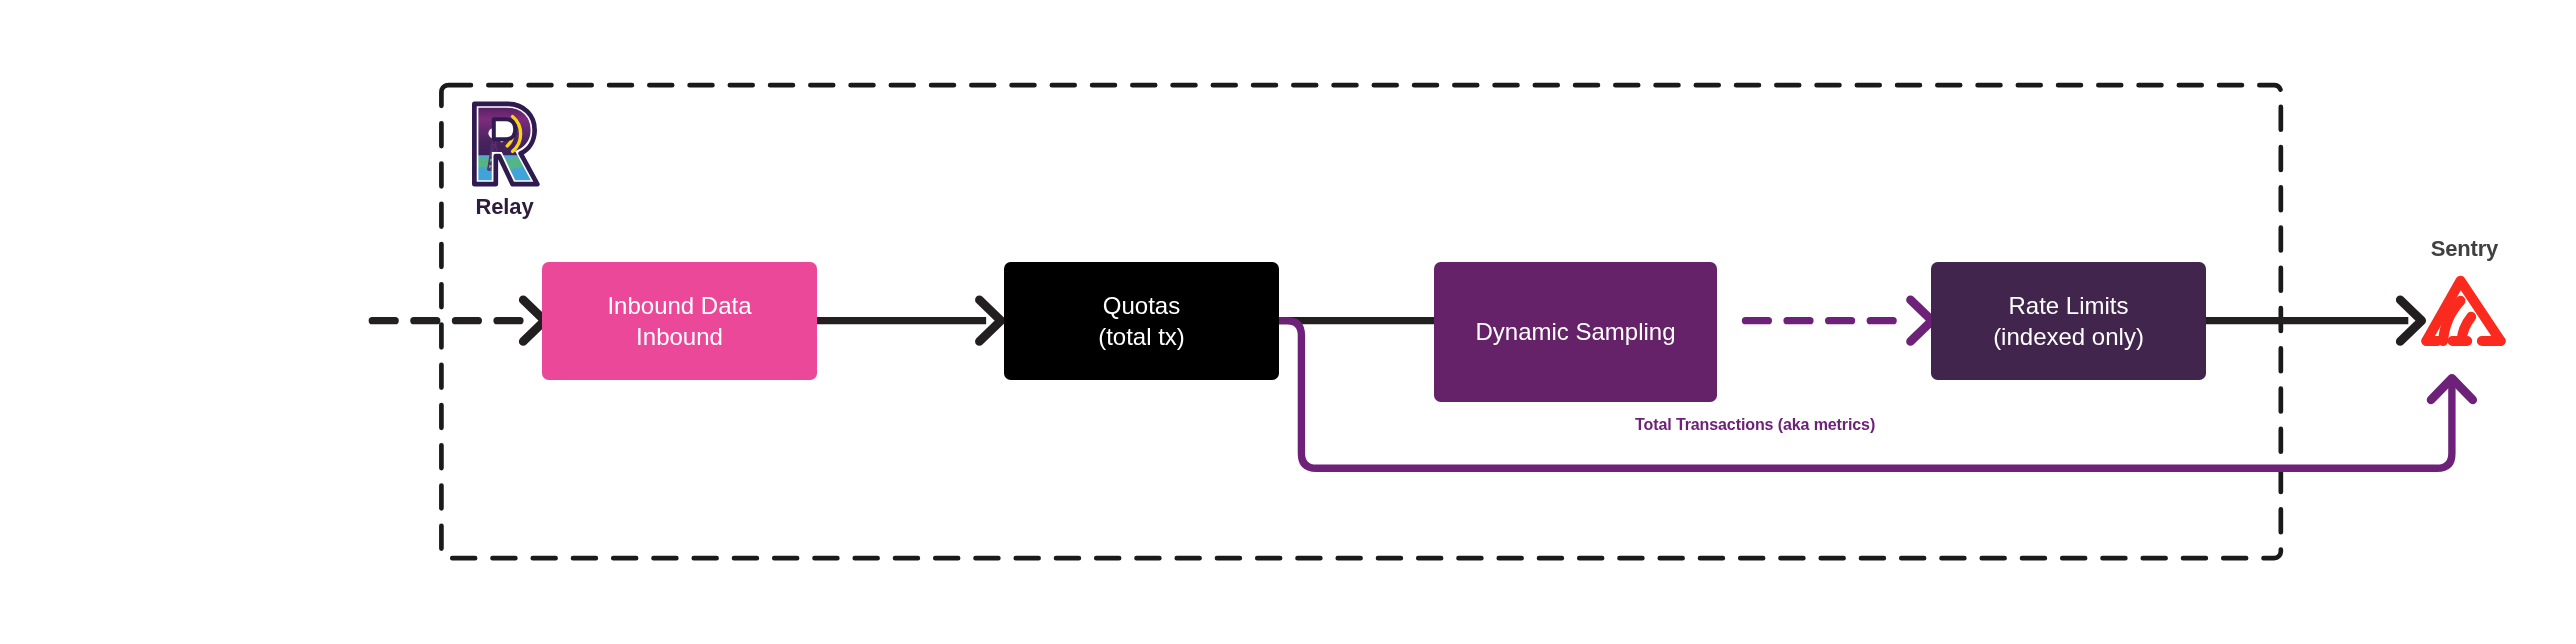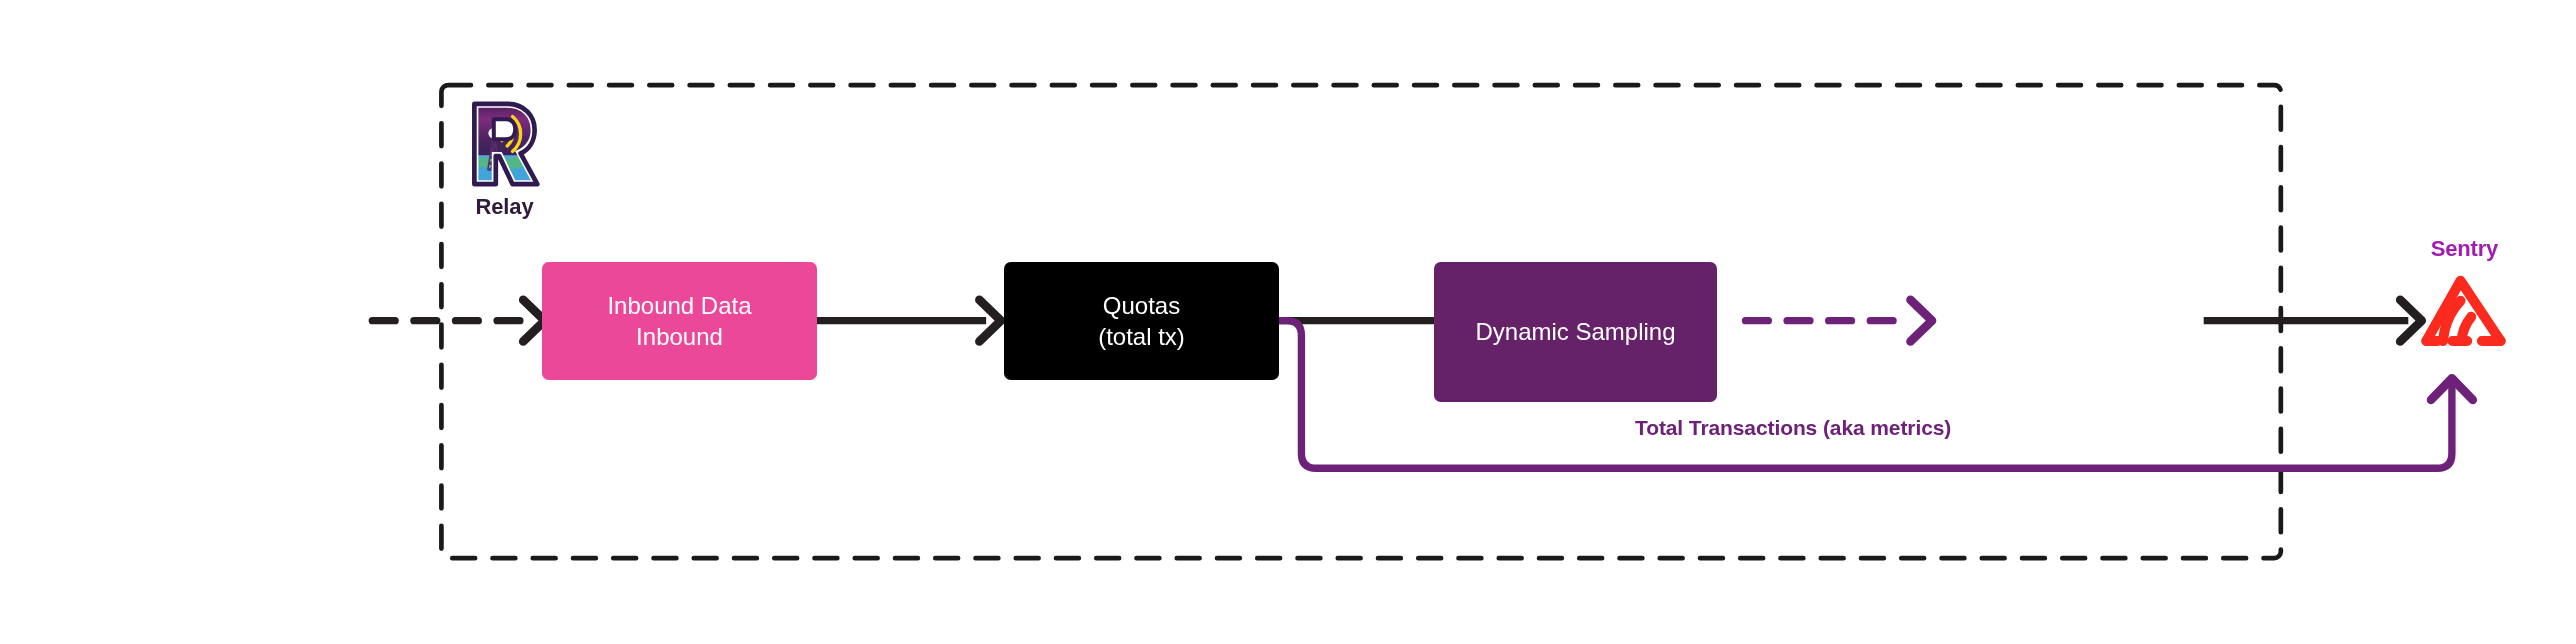--- a/index.html
+++ b/index.html
@@ -59,27 +59,27 @@
   .sentry-wrap {
     position: absolute;
     display: flex;
     flex-direction: column;
     align-items: center;
     z-index: 6;
   }
   .sentry-label {
     font-size: 22px;
     font-weight: bold;
-    color: #a21caf;
+    color: #404040;
     letter-spacing: -0.2px;
     margin-bottom: 4px;
   }
   .metrics-label {
     position: absolute;
-    font-size: 21px;
+    font-size: 16px;
     font-weight: bold;
     color: #6E2179;
     white-space: nowrap;
     z-index: 6;
     letter-spacing: -0.1px;
   }
 </style>
 </head>
 <body>
 
@@ -130,20 +130,24 @@
 
   <div class="node" style="left:1004px; top:262px; width:275px; height:118px; background:#000000;">
     <span>Quotas</span>
     <span class="line2">(total tx)</span>
   </div>
 
   <div class="node" style="left:1434px; top:262px; width:283px; height:140px; background:#662268;">
     <span>Dynamic Sampling</span>
   </div>
 
+  <div class="node" style="left:1931px; top:262px; width:275px; height:118px; background:#41254D;">
+    <span>Rate Limits</span>
+    <span class="line2">(indexed only)</span>
+  </div>
 
   <div class="relay-wrap" style="left:467px; top:99px;">
     <svg width="75" height="90" viewBox="0 0 112 134" xmlns="http://www.w3.org/2000/svg">
       <defs>
         <linearGradient id="relaySky" x1="0" y1="0" x2="0" y2="1">
           <stop offset="0%" stop-color="#3B1B4A"></stop>
           <stop offset="22%" stop-color="#7D2B7E"></stop>
           <stop offset="46%" stop-color="#4A2460"></stop>
           <stop offset="62%" stop-color="#3B2157"></stop>
           <stop offset="63%" stop-color="#4FA4D8"></stop>

